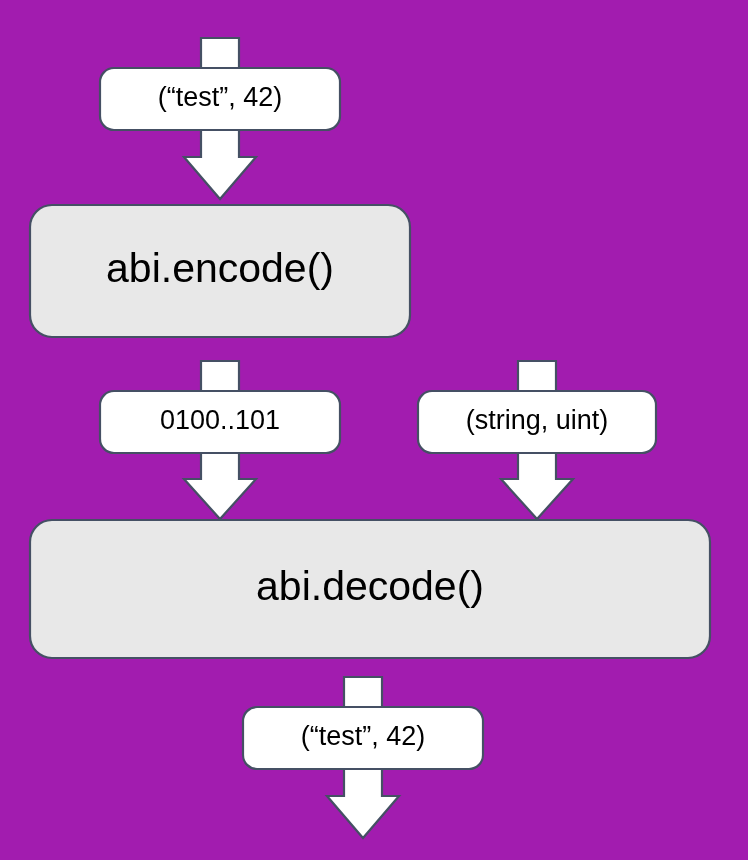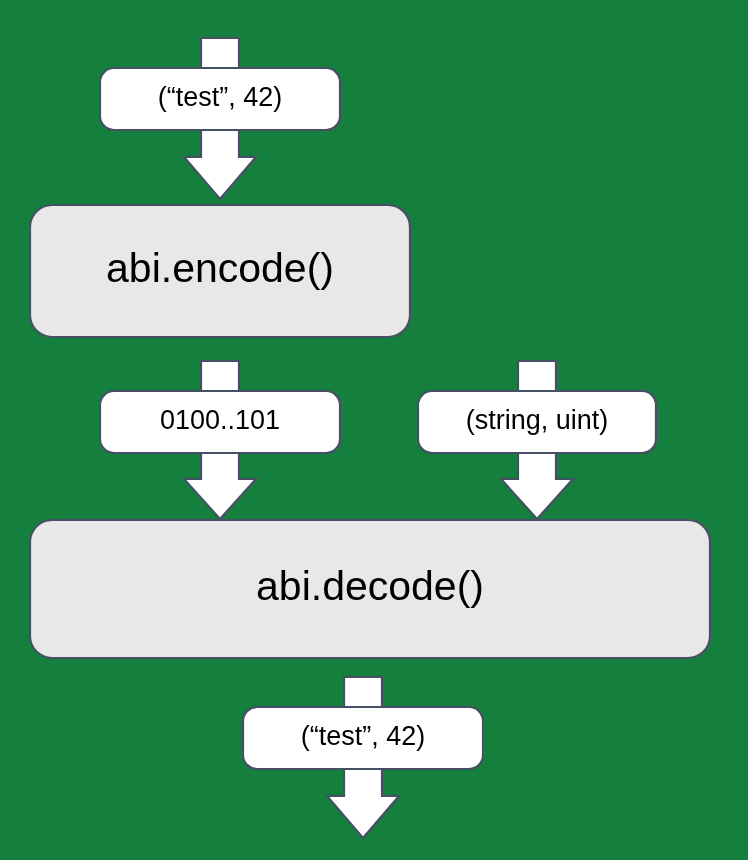--- a/index.html
+++ b/index.html
@@ -10,21 +10,21 @@
   body {
     width: 748px;
     height: 860px;
     font-family: "Liberation Sans", sans-serif;
     overflow: hidden;
   }
   #diagram-root {
     position: relative;
     width: 748px;
     height: 860px;
-    background: #15803d;
+    background: #a21caf;
   }
   svg.diagram-canvas {
     display: block;
     width: 748px;
     height: 860px;
   }
   .node-shape {
     stroke: #455064;
     stroke-width: 2.2;
     stroke-linejoin: round;

